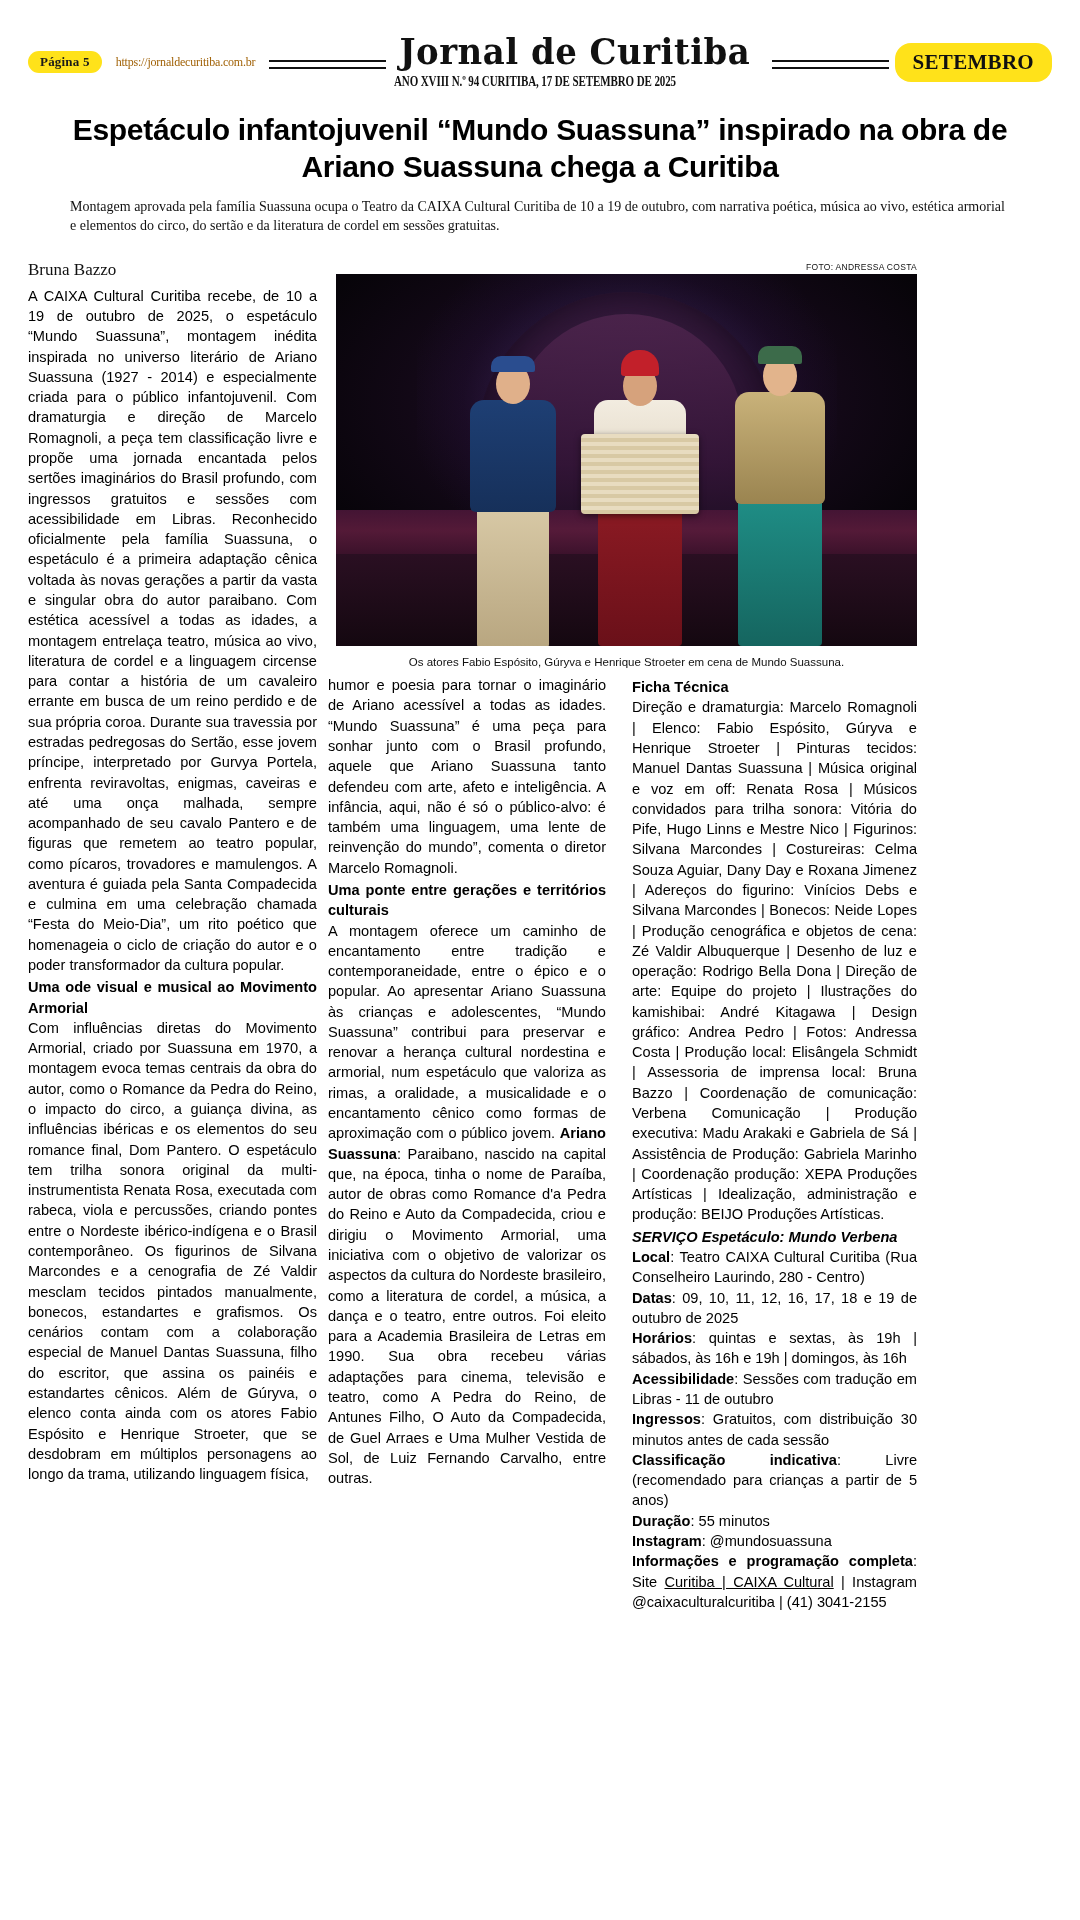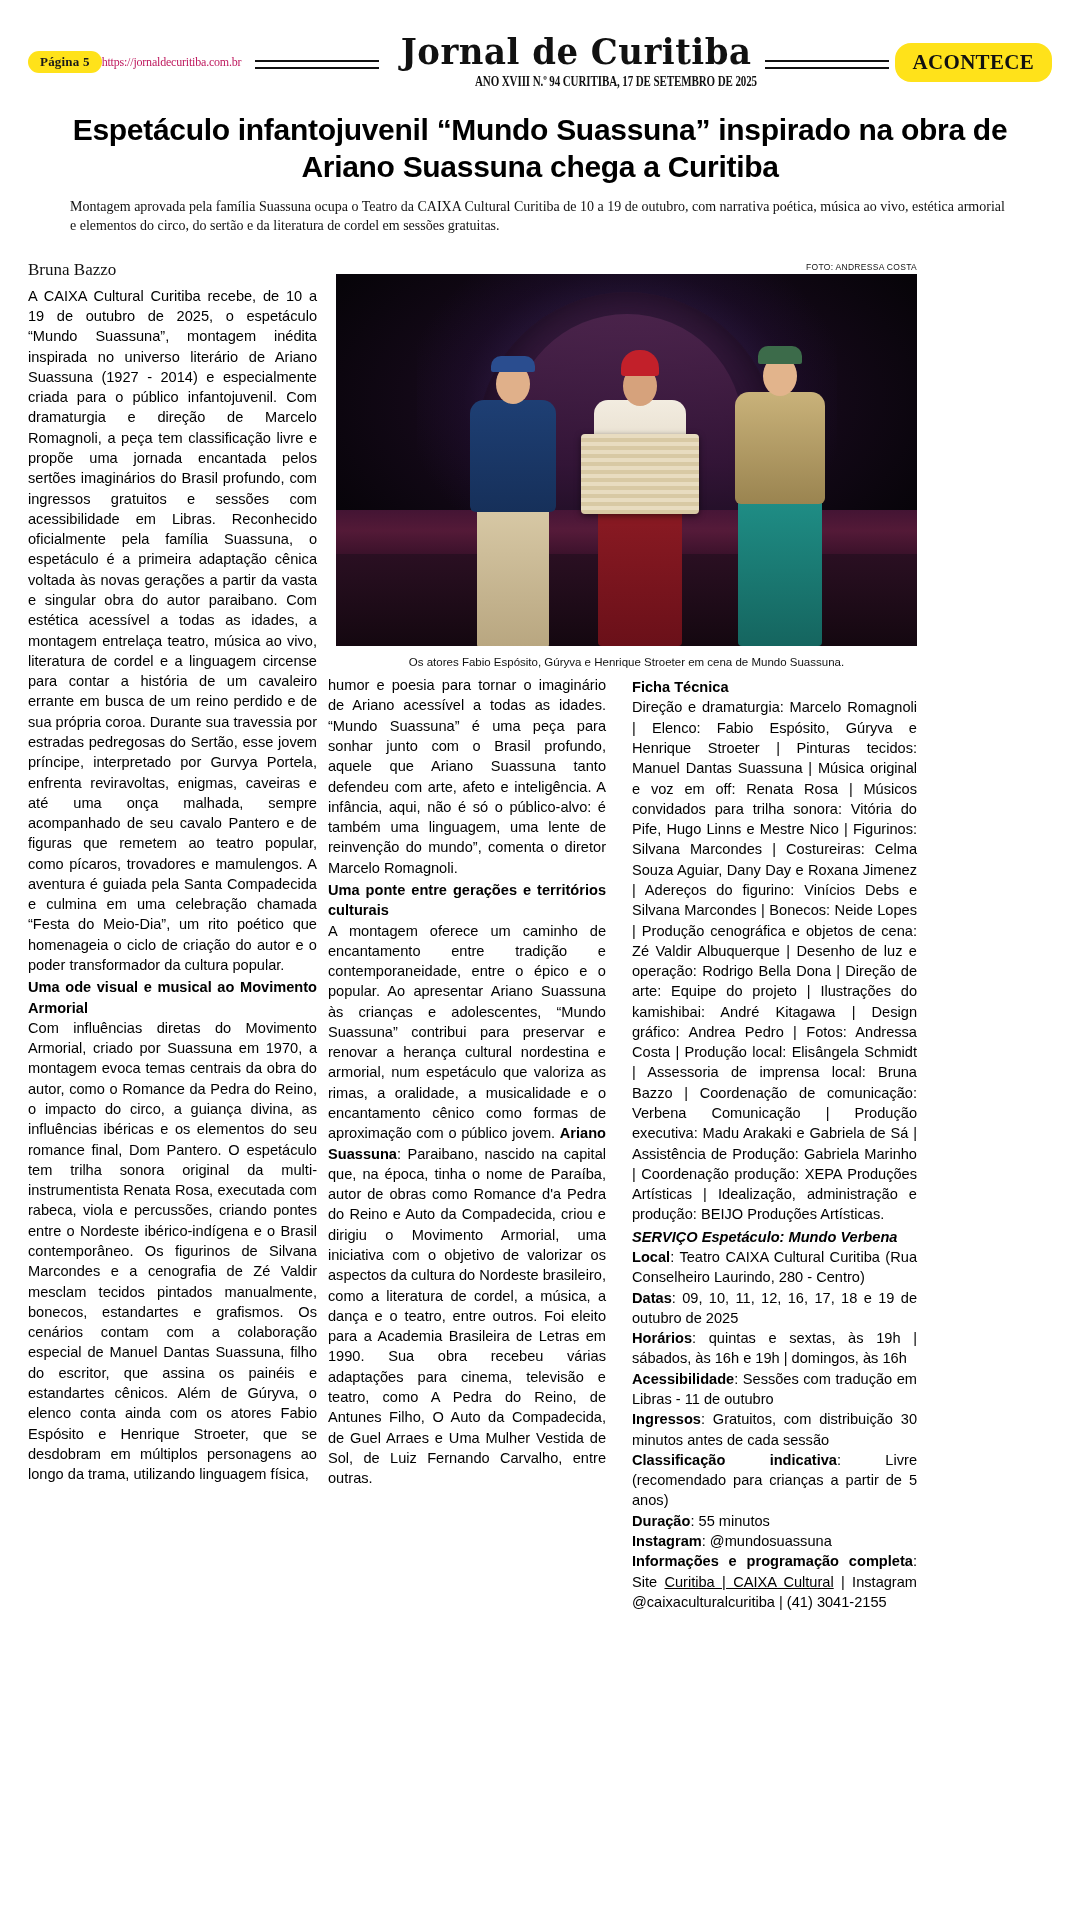--- a/index.html
+++ b/index.html
@@ -15,30 +15,30 @@
 
   
   .masthead{display:flex;align-items:center;height:72px;padding-top:14px;position:relative;}
   .badge-page{
     background:#ffe21a;border-radius:13px;padding:4px 12px;
     font-family:"Liberation Serif", serif;font-weight:bold;font-size:13px;
     color:#1a1a1a;line-height:1.1;letter-spacing:.2px;
     box-shadow:0 0 0 0 transparent;white-space:nowrap;
   }
   .site-url{
-    font-family:"Liberation Serif", serif;font-size:12px;color:#be185d;
-    margin-left:0;white-space:nowrap;letter-spacing:-.2px;text-align:right;
+    font-family:"Liberation Serif", serif;font-size:12px;color:#a16207;
+    margin-left:14px;white-space:nowrap;letter-spacing:-.2px;text-align:right;
   }
   .rule-left{flex:1;margin-left:14px;margin-right:8px;position:relative;height:18px;}
   .rule-left:before,.rule-left:after{
     content:"";position:absolute;left:0;right:0;height:1.6px;background:#111;
   }
   .rule-left:before{top:7px;}
   .rule-left:after{top:14px;}
-  .nameplate{text-align:right;width:370px;flex:0 0 auto;margin-top:-4px;}
+  .nameplate{text-align:left;width:370px;flex:0 0 auto;margin-top:-4px;}
   .nameplate .title{
     font-family:"DejaVu Serif", serif;font-weight:bold;font-size:35px;
     letter-spacing:.5px;line-height:1;color:#111;white-space:nowrap;
     transform:scaleX(.97);
   }
   .nameplate .subtitle{
     font-family:"Liberation Serif", serif;font-size:11px;font-weight:bold;
     letter-spacing:-.1px;margin-top:6px;color:#111;white-space:nowrap;
     transform:scaleY(1.25);
   }
@@ -161,21 +161,21 @@
 
   <div class="masthead">
     <div class="badge-page">Página 5</div>
     <div class="site-url">https://jornaldecuritiba.com.br</div>
     <div class="rule-left"></div>
     <div class="nameplate">
       <div class="title">Jornal de Curitiba</div>
       <div class="subtitle">ANO XVIII N.º 94 CURITIBA, 17 DE SETEMBRO DE 2025</div>
     </div>
     <div class="rule-right"></div>
-    <div class="badge-acontece">ACONTECE</div>
+    <div class="badge-acontece">SETEMBRO</div>
   </div>
 
   <h1 class="headline">Espetáculo infantojuvenil “Mundo Suassuna” inspirado na obra de Ariano Suassuna chega a Curitiba</h1>
   <div class="standfirst">Montagem aprovada pela família Suassuna ocupa o Teatro da CAIXA Cultural Curitiba de 10 a 19 de outubro, com narrativa poética, música ao vivo, estética armorial e elementos do circo, do sertão e da literatura de cordel em sessões gratuitas.</div>
 
   <div class="cols" style="height:1700px;">
 
     <div class="photo-wrap">
       <div class="photo-credit">FOTO: ANDRESSA COSTA</div>
       <div class="photo">

